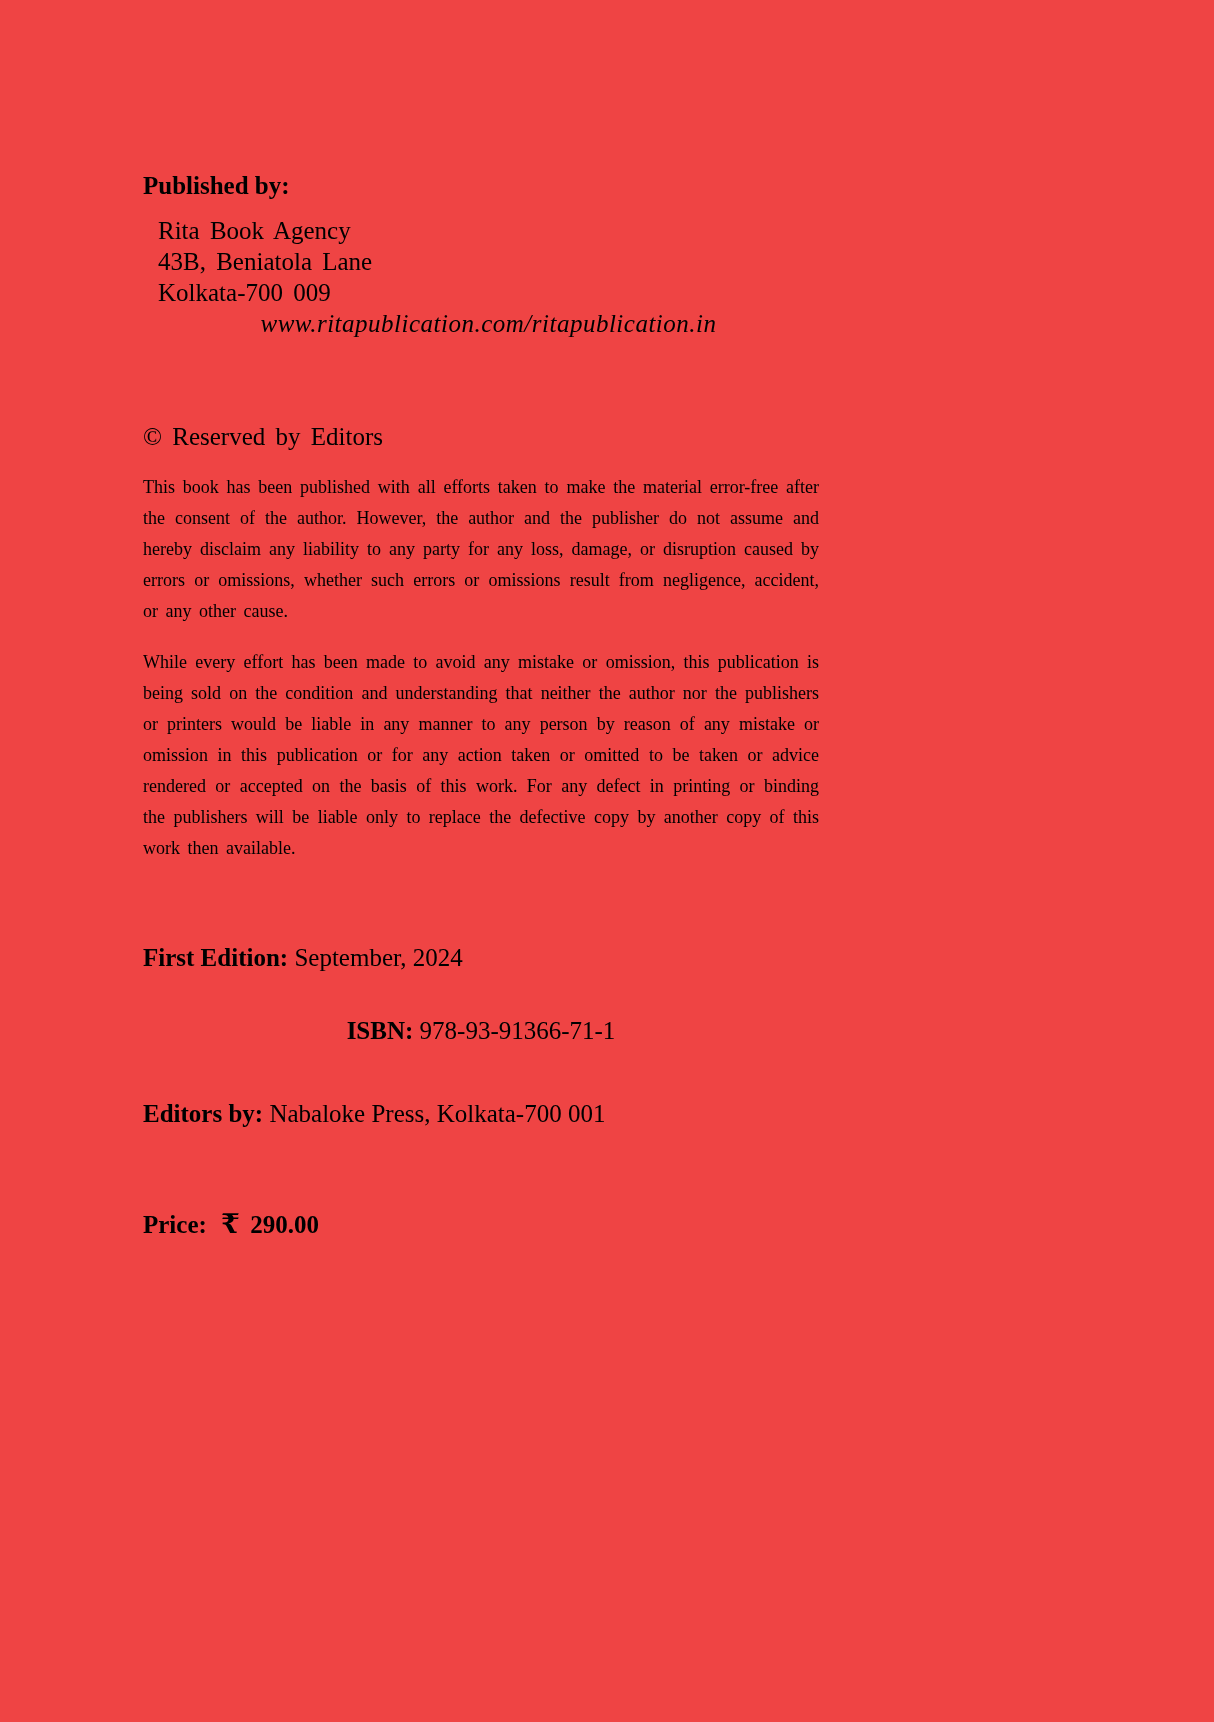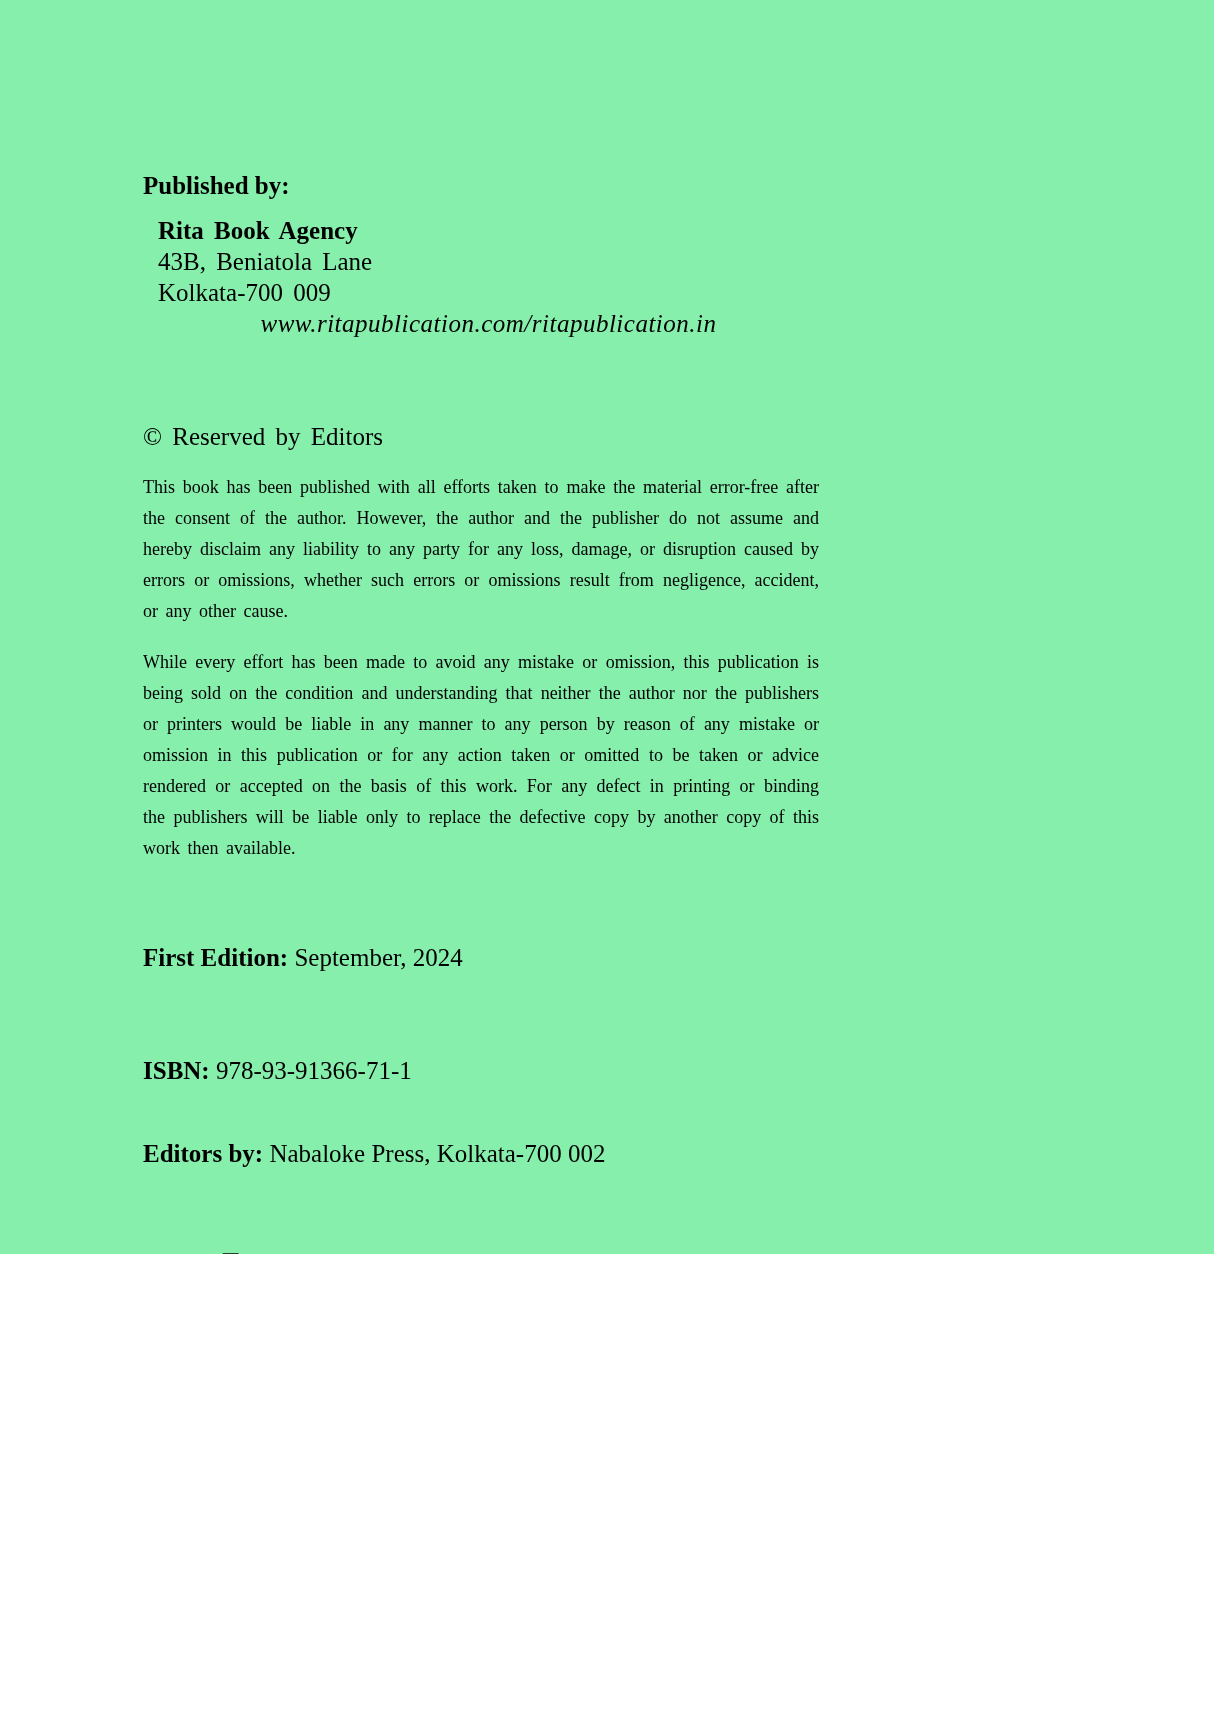--- a/index.html
+++ b/index.html
@@ -4,22 +4,22 @@
 <style>
   * { margin: 0; padding: 0; box-sizing: border-box; }
   html, body {
     background: #ffffff;
     font-family: "Liberation Serif", "DejaVu Serif", serif;
     color: #000000;
   }
   .sheet {
     position: relative;
     width: 1214px;
-    height: 1254px;
-    background: #86efac;
+    height: 1722px;
+    background: #ef4444;
     padding: 170px 0 0 143px;
     overflow: hidden;
   }
   .content {
     width: 676px;
   }
   p { font-size: 24px; line-height: 31px; }
   .bold { font-weight: bold; }
 
   .published-by-label {
@@ -29,21 +29,21 @@
   }
   .publisher-indent {
     padding-left: 15px;
   }
   .publisher-indent p {
     font-size: 25px;
     line-height: 31px;
     word-spacing: 4px;
   }
   .publisher-name {
-    font-weight: bold;
+    font-weight: normal;
   }
   .publisher-website {
     font-style: italic;
     letter-spacing: 0.5px;
     text-align: center;
   }
 
   .copyright-line {
     margin-top: 82px;
     font-size: 25px;
@@ -55,21 +55,21 @@
     text-align: justify;
     font-size: 18px;
     line-height: 31px;
     word-spacing: 3px;
   }
 
   .meta-line {
     font-size: 25px;
   }
   .edition-line { margin-top: 78px; }
-  .isbn-line    { margin-top: 82px; }
+  .isbn-line    { margin-top: 42px; text-align: center; }
   .printed-line { margin-top: 52px; }
   .price-line   { margin-top: 80px; }
 
   .rupee {
     font-weight: bold;
     font-size: 27px;
     padding: 0 4px 0 8px;
   }
 </style>
 </head>
@@ -99,21 +99,21 @@
       <span>September, 2024</span>
     </p>
 
     <p class="meta-line isbn-line">
       <span class="bold">ISBN:</span>
       <span>978-93-91366-71-1</span>
     </p>
 
     <p class="meta-line printed-line">
       <span class="bold">Editors by:</span>
-      <span>Nabaloke Press, Kolkata-700 002</span>
+      <span>Nabaloke Press, Kolkata-700 001</span>
     </p>
 
     <p class="meta-line price-line">
       <span class="bold">Price:</span>
       <span class="rupee">₹</span>
       <span class="bold">290.00</span>
     </p>
 
   </div>
 </div>

